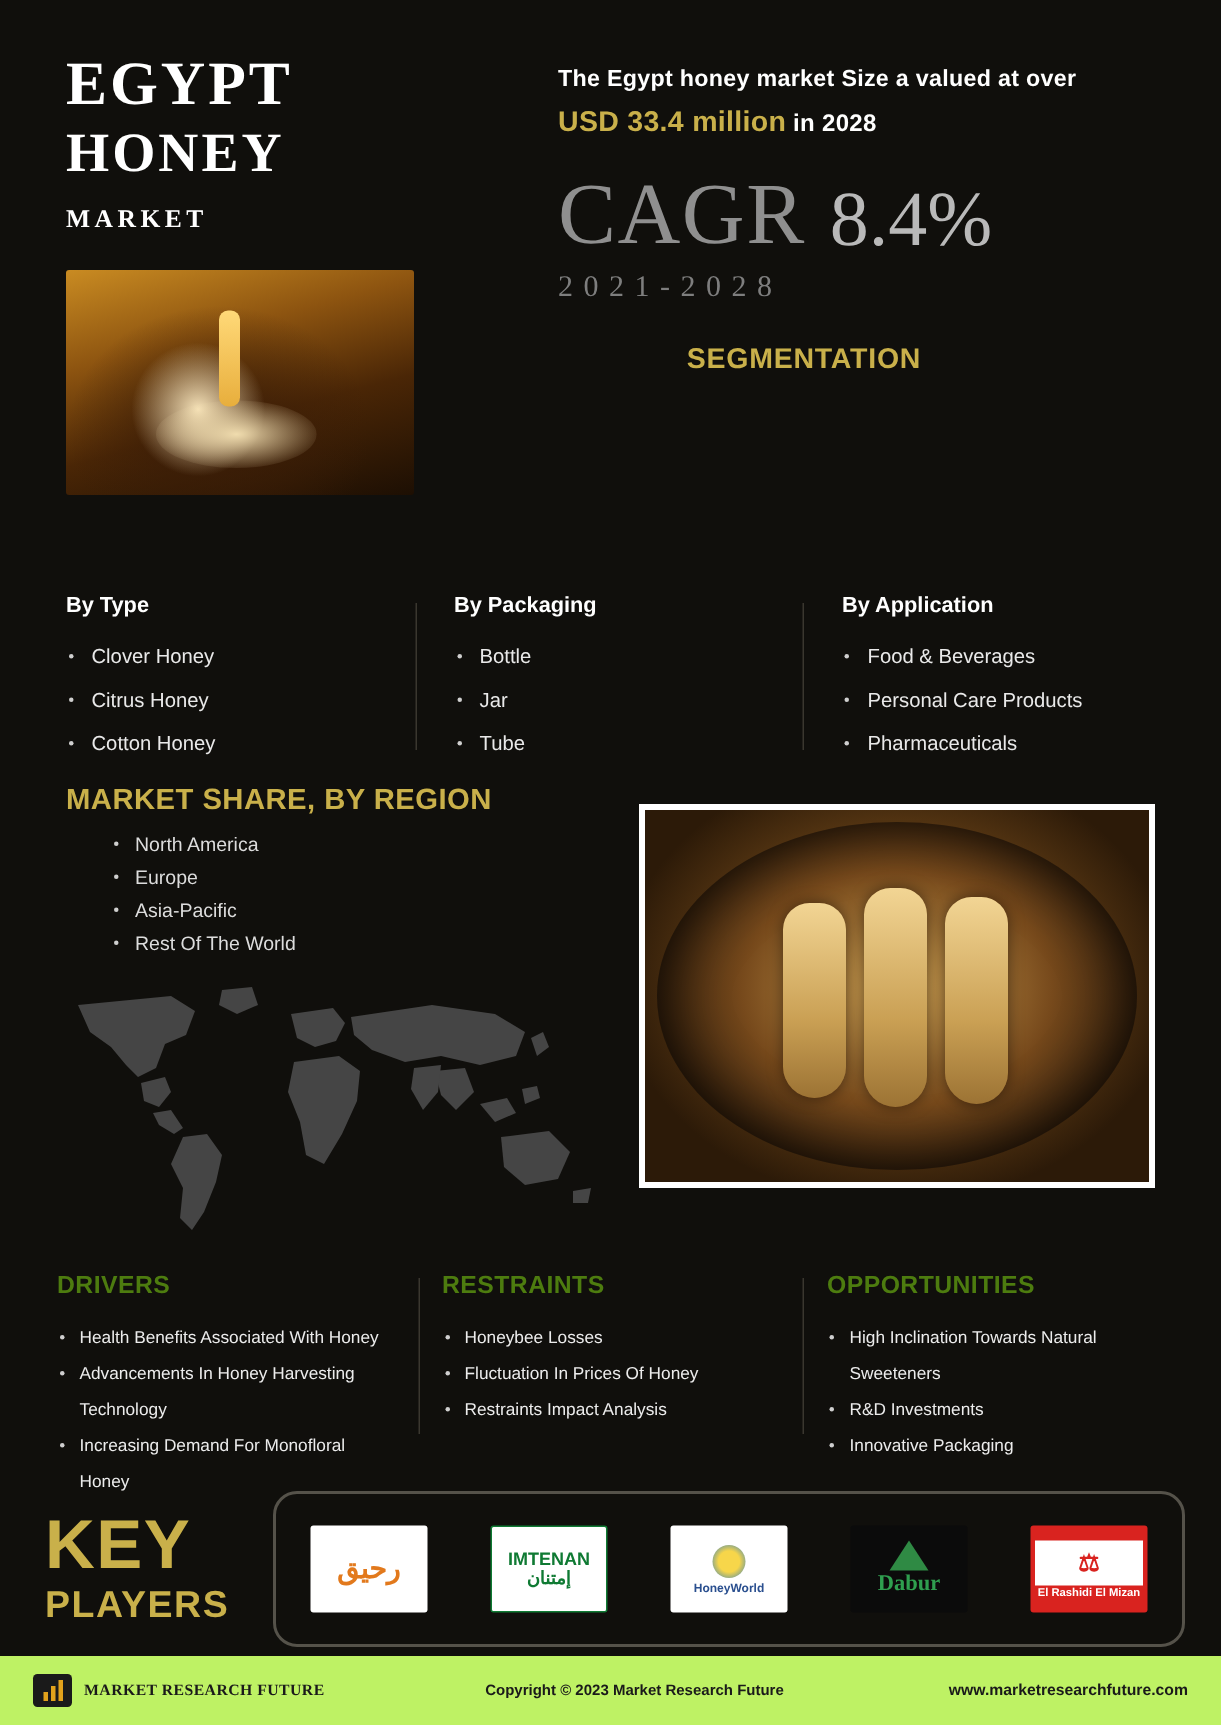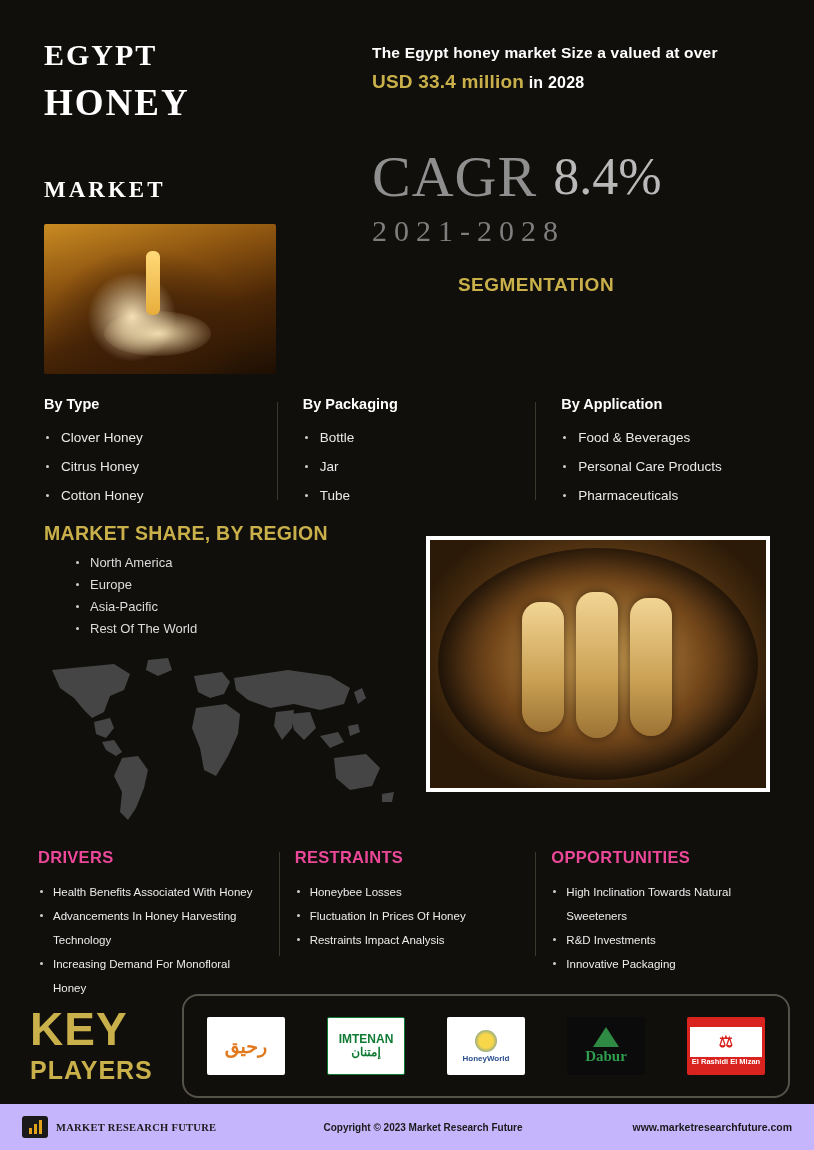--- a/index.html
+++ b/index.html
@@ -22,41 +22,40 @@
   .header {
     position: relative;
     height: 390px;
     padding: 30px 44px 0 44px;
     display: flex;
   }
   .header-left { width: 300px; }
   .title-egypt {
     font-family: "Liberation Serif", serif;
     font-weight: bold;
-    font-size: 30px;
+    font-size: 41px;
     letter-spacing: 2px;
     line-height: 50px;
     color: #ffffff;
   }
   .title-honey {
     font-family: "Liberation Serif", serif;
     font-weight: bold;
     font-size: 37px;
     letter-spacing: 2px;
     line-height: 46px;
     color: #ffffff;
   }
   .title-market {
     font-family: "Liberation Serif", serif;
     font-weight: bold;
-    font-size: 23px;
+    font-size: 17px;
     letter-spacing: 3px;
     line-height: 40px;
     color: #ffffff;
-    margin-top: 44px;
   }
   .hero-img {
     margin-top: 14px;
     width: 232px;
     height: 150px;
     border-radius: 2px;
     background:
       radial-gradient(circle at 38% 62%, #f6e2b8 0%, rgba(246,226,184,0) 26%),
       radial-gradient(ellipse at 44% 72%, #3b1d07 0%, rgba(59,29,7,0) 55%),
       linear-gradient(165deg, #c98b22 0%, #8d5410 32%, #4a2606 62%, #1d0f03 100%);
@@ -93,41 +92,41 @@
   }
   .hr-line2 {
     margin-top: 9px;
     font-size: 19px;
     font-weight: bold;
     letter-spacing: .2px;
   }
   .hr-line2 .usd { color: #c9b04a; }
   .hr-line2 .in2028 { color: #ffffff; font-size: 16px; }
   .cagr-row {
-    margin-top: 50px;
-    display: flex;
-    align-items: center;
+    margin-top: 16px;
+    display: flex;
+    align-items: flex-end;
     color: #9b9b9b;
   }
   .cagr-word {
     font-family: "Liberation Serif", serif;
     font-size: 58px;
     letter-spacing: 1px;
     color: #8f8f8f;
   }
   .cagr-num {
     font-family: "Liberation Serif", serif;
     font-size: 52px;
     margin-left: 16px;
     color: #b9b9b9;
   }
   .cagr-years {
     margin-top: 4px;
     font-family: "Liberation Serif", serif;
-    font-size: 30px;
+    font-size: 20px;
     letter-spacing: 7px;
     color: #7e7e7e;
   }
   .segmentation-title {
     margin-top: 26px;
     text-align: center;
     font-size: 19px;
     font-weight: bold;
     color: #c9b04a;
     letter-spacing: .5px;
@@ -260,21 +259,21 @@
   .dro-col.divided:before {
     content: "";
     position: absolute;
     left: 0; top: 4px;
     width: 1px; height: 104px;
     background: #3a372f;
   }
   .dro-head {
     font-size: 16.5px;
     font-weight: bold;
-    color: #ec4899;
+    color: #4d7c0f;
     letter-spacing: .3px;
     margin-bottom: 13px;
   }
   .dro-list { list-style: none; }
   .dro-list li {
     font-size: 11.5px;
     color: #ececec;
     line-height: 24px;
     position: relative;
     padding-left: 15px;
@@ -352,21 +351,21 @@
     margin-bottom: 1px;
   }
   .logo.l5 { background:#d9231f; color:#ffffff; flex-direction: column; font-size: 7.5px; padding: 3px; }
   .logo.l5 .inner { background:#ffffff; color:#d9231f; width:100%; height:30px; display:flex; align-items:center; justify-content:center; font-size:16px;}
   
   .footer {
     position: absolute;
     left: 0; bottom: 0;
     width: 814px;
     height: 46px;
-    background: #c4b5fd;
+    background: #bef264;
     display: flex;
     align-items: center;
     padding: 0 22px;
     color: #1a1a1a;
   }
   .footer-brand {
     display: flex;
     align-items: center;
     gap: 8px;
     width: 272px;

